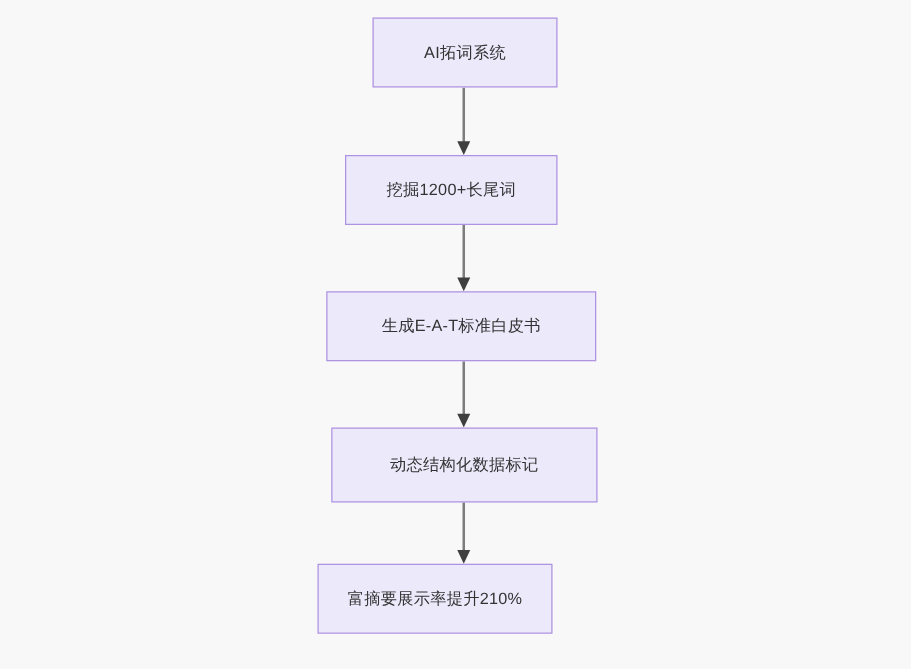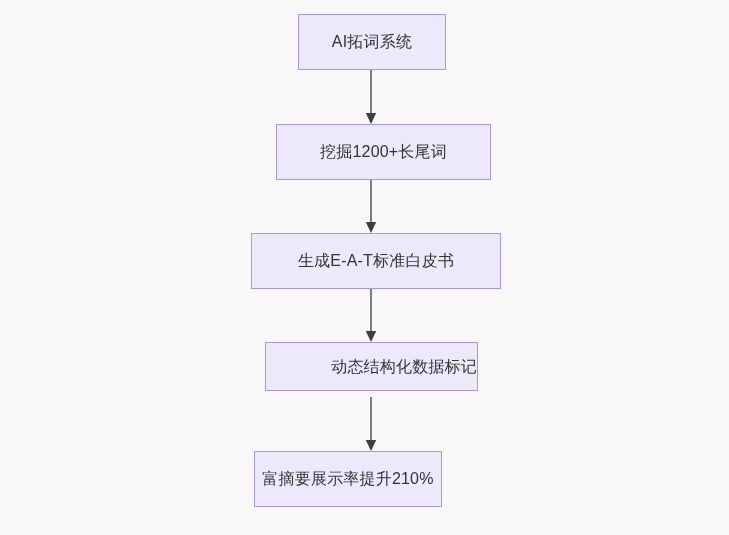--- a/index.html
+++ b/index.html
@@ -20,21 +20,21 @@
   }
   .node {
     position: absolute;
     box-sizing: border-box;
     background: #ece9fb;
     border: 1.5px solid #ae94e0;
     display: flex;
     align-items: center;
     justify-content: center;
     color: #333333;
-    font-size: 16px;
+    font-size: 13px;
     line-height: 1.2;
     letter-spacing: 0.2px;
     white-space: nowrap;
   }
   .node-label {
     display: block;
   }
   .connector {
     position: absolute;
     pointer-events: none;
@@ -74,29 +74,29 @@
     <svg width="20" height="54" viewBox="0 0 20 54" aria-hidden="true">
       <line x1="10" y1="0" x2="10" y2="45" stroke="#7d7d7d" stroke-width="2"></line>
       <polygon points="10,54 4.8,43 15.2,43" fill="#3f3f3f"></polygon>
     </svg>
   </div>
 
   <div class="node" style="left:298px; top:14px; width:148px; height:56px;">
     <span class="node-label">AI拓词系统</span>
   </div>
 
-  <div class="node" style="left:276px; top:124px; width:215px; height:56px;">
+  <div class="node" style="left:276px; top:124px; width:170px; height:56px;">
     <span class="node-label">挖掘1200+长尾词</span>
   </div>
 
-  <div class="node" style="left:251px; top:233px; width:250px; height:56px;">
+  <div class="node" style="left:261px; top:233px; width:216px; height:56px;">
     <span class="node-label">生成E-A-T标准白皮书</span>
   </div>
 
-  <div class="node" style="left:265px; top:342px; width:213px; height:49px;justify-content:flex-end;">
+  <div class="node" style="left:265px; top:342px; width:213px; height:60px;">
     <span class="node-label">动态结构化数据标记</span>
   </div>
 
   <div class="node" style="left:254px; top:451px; width:188px; height:56px;">
     <span class="node-label">富摘要展示率提升210%</span>
   </div>
 
 </div>
 
 </body></html>

